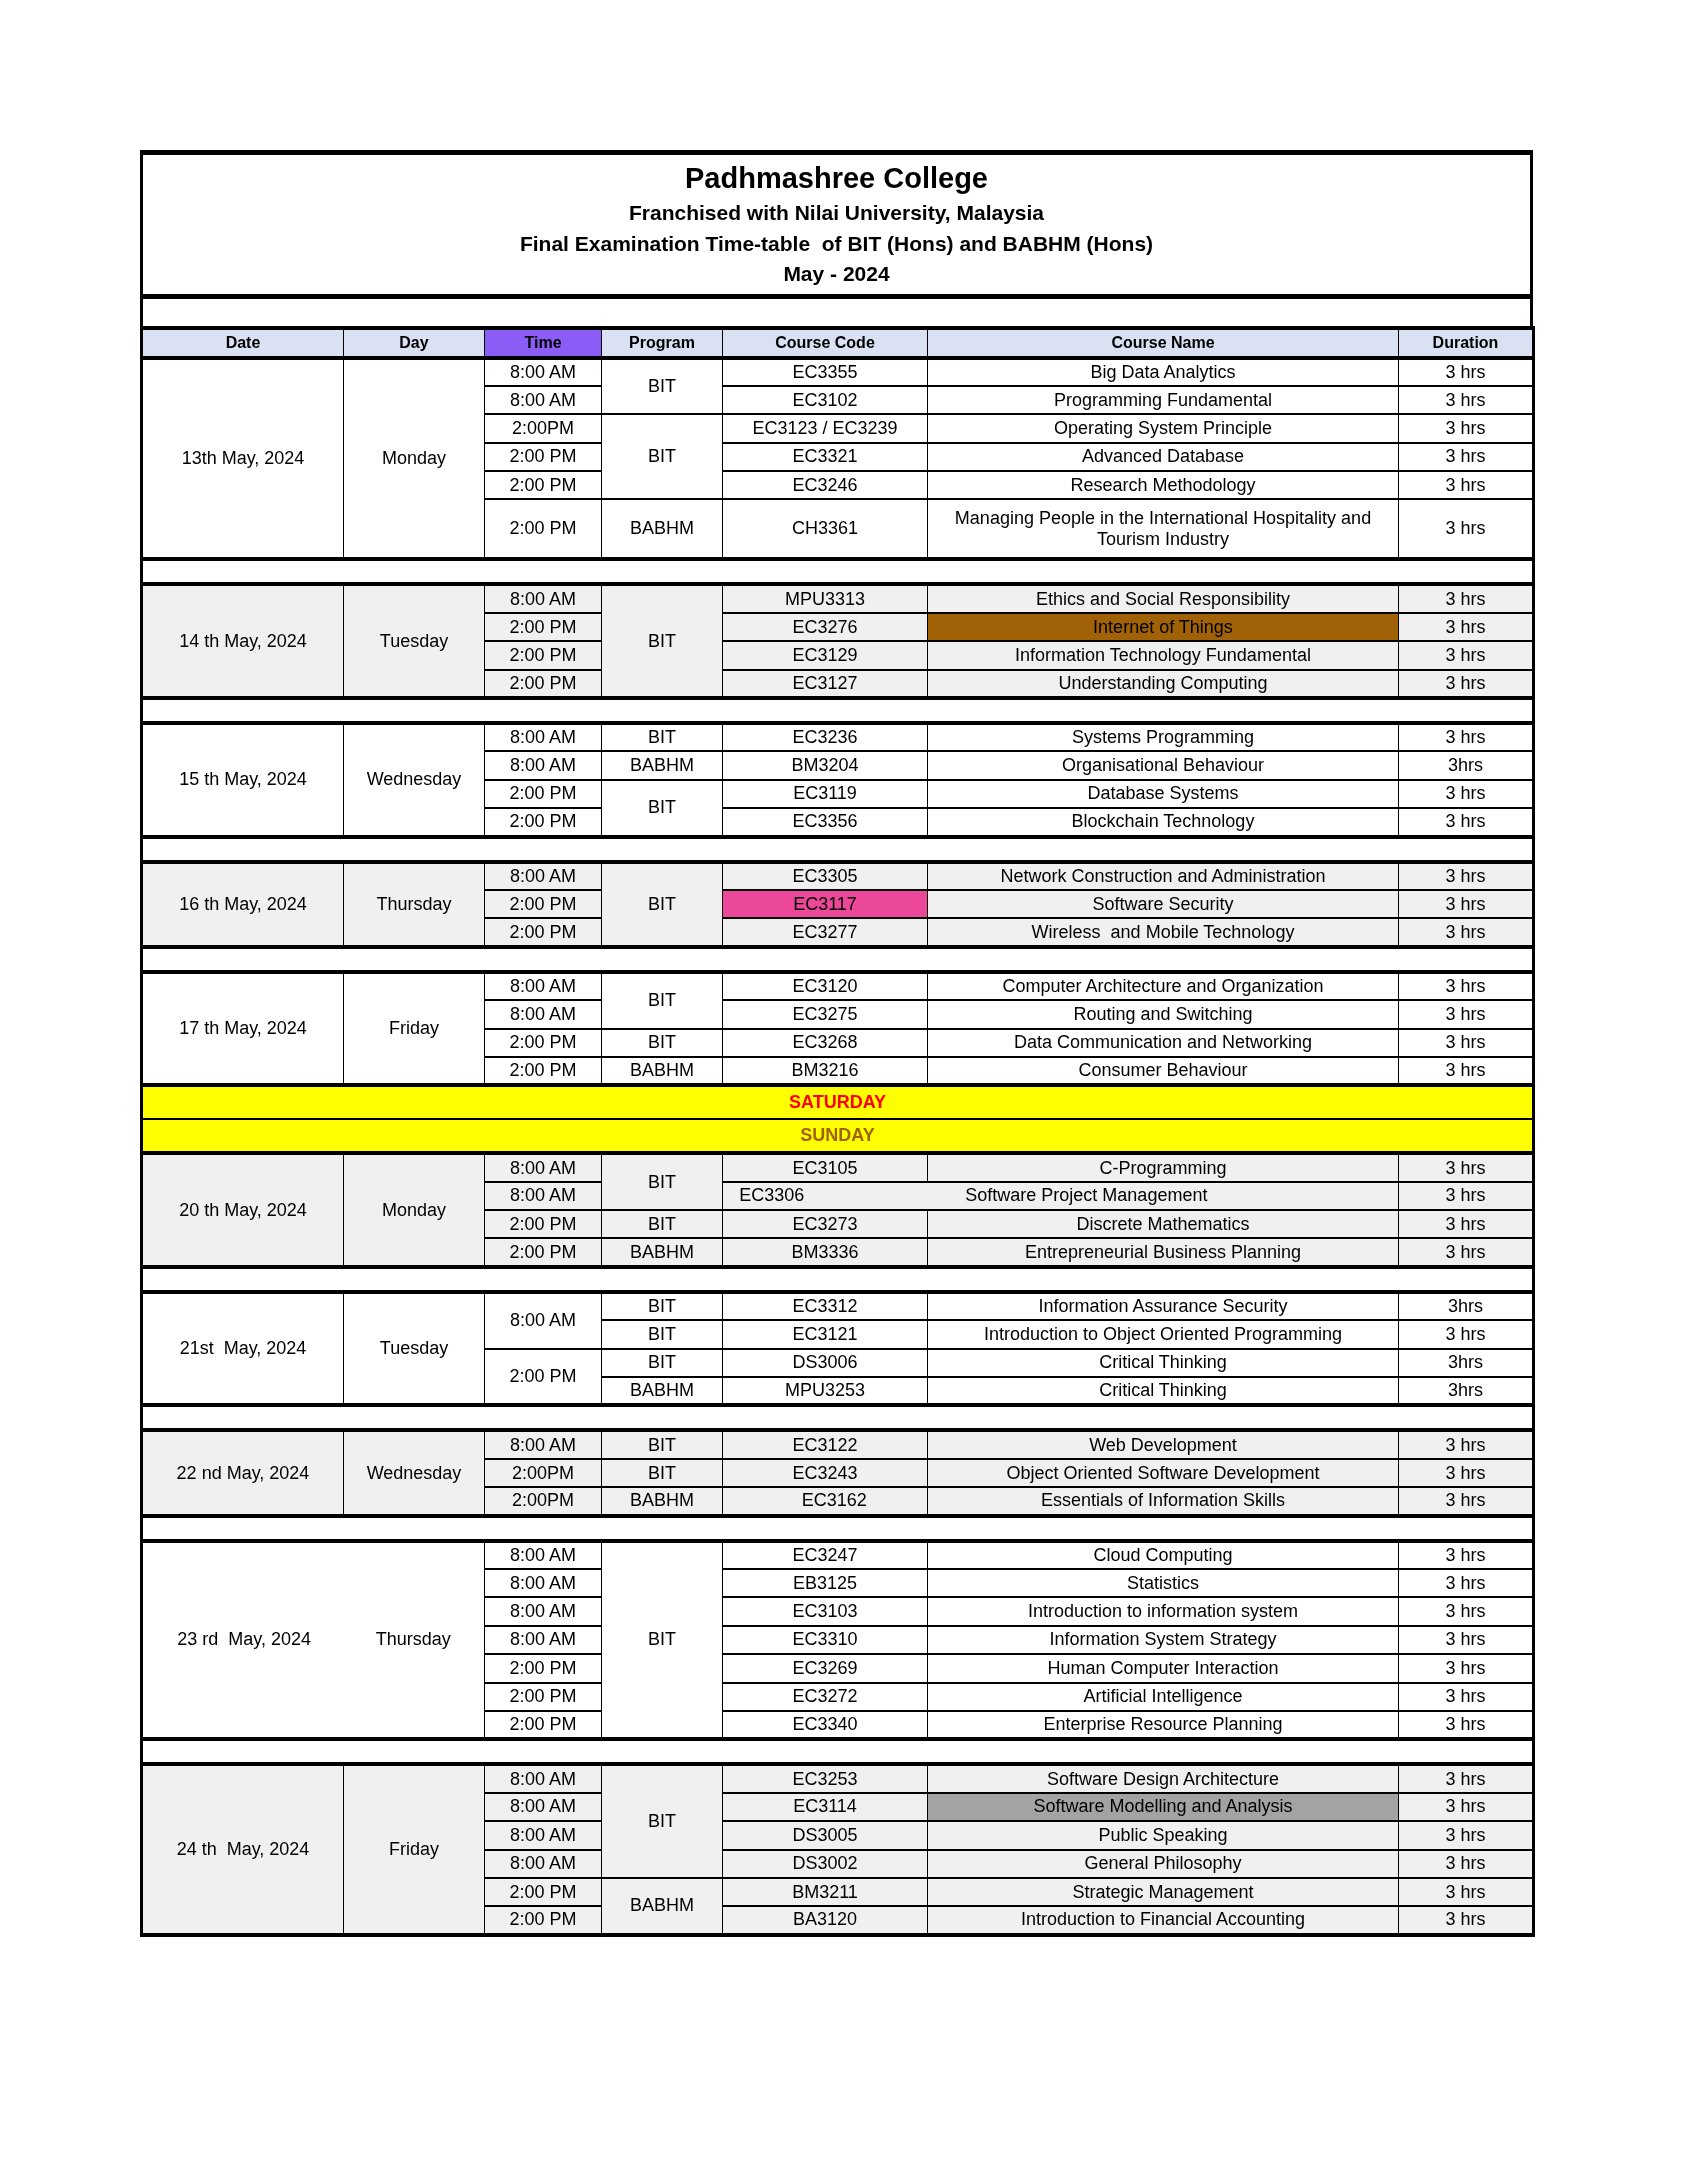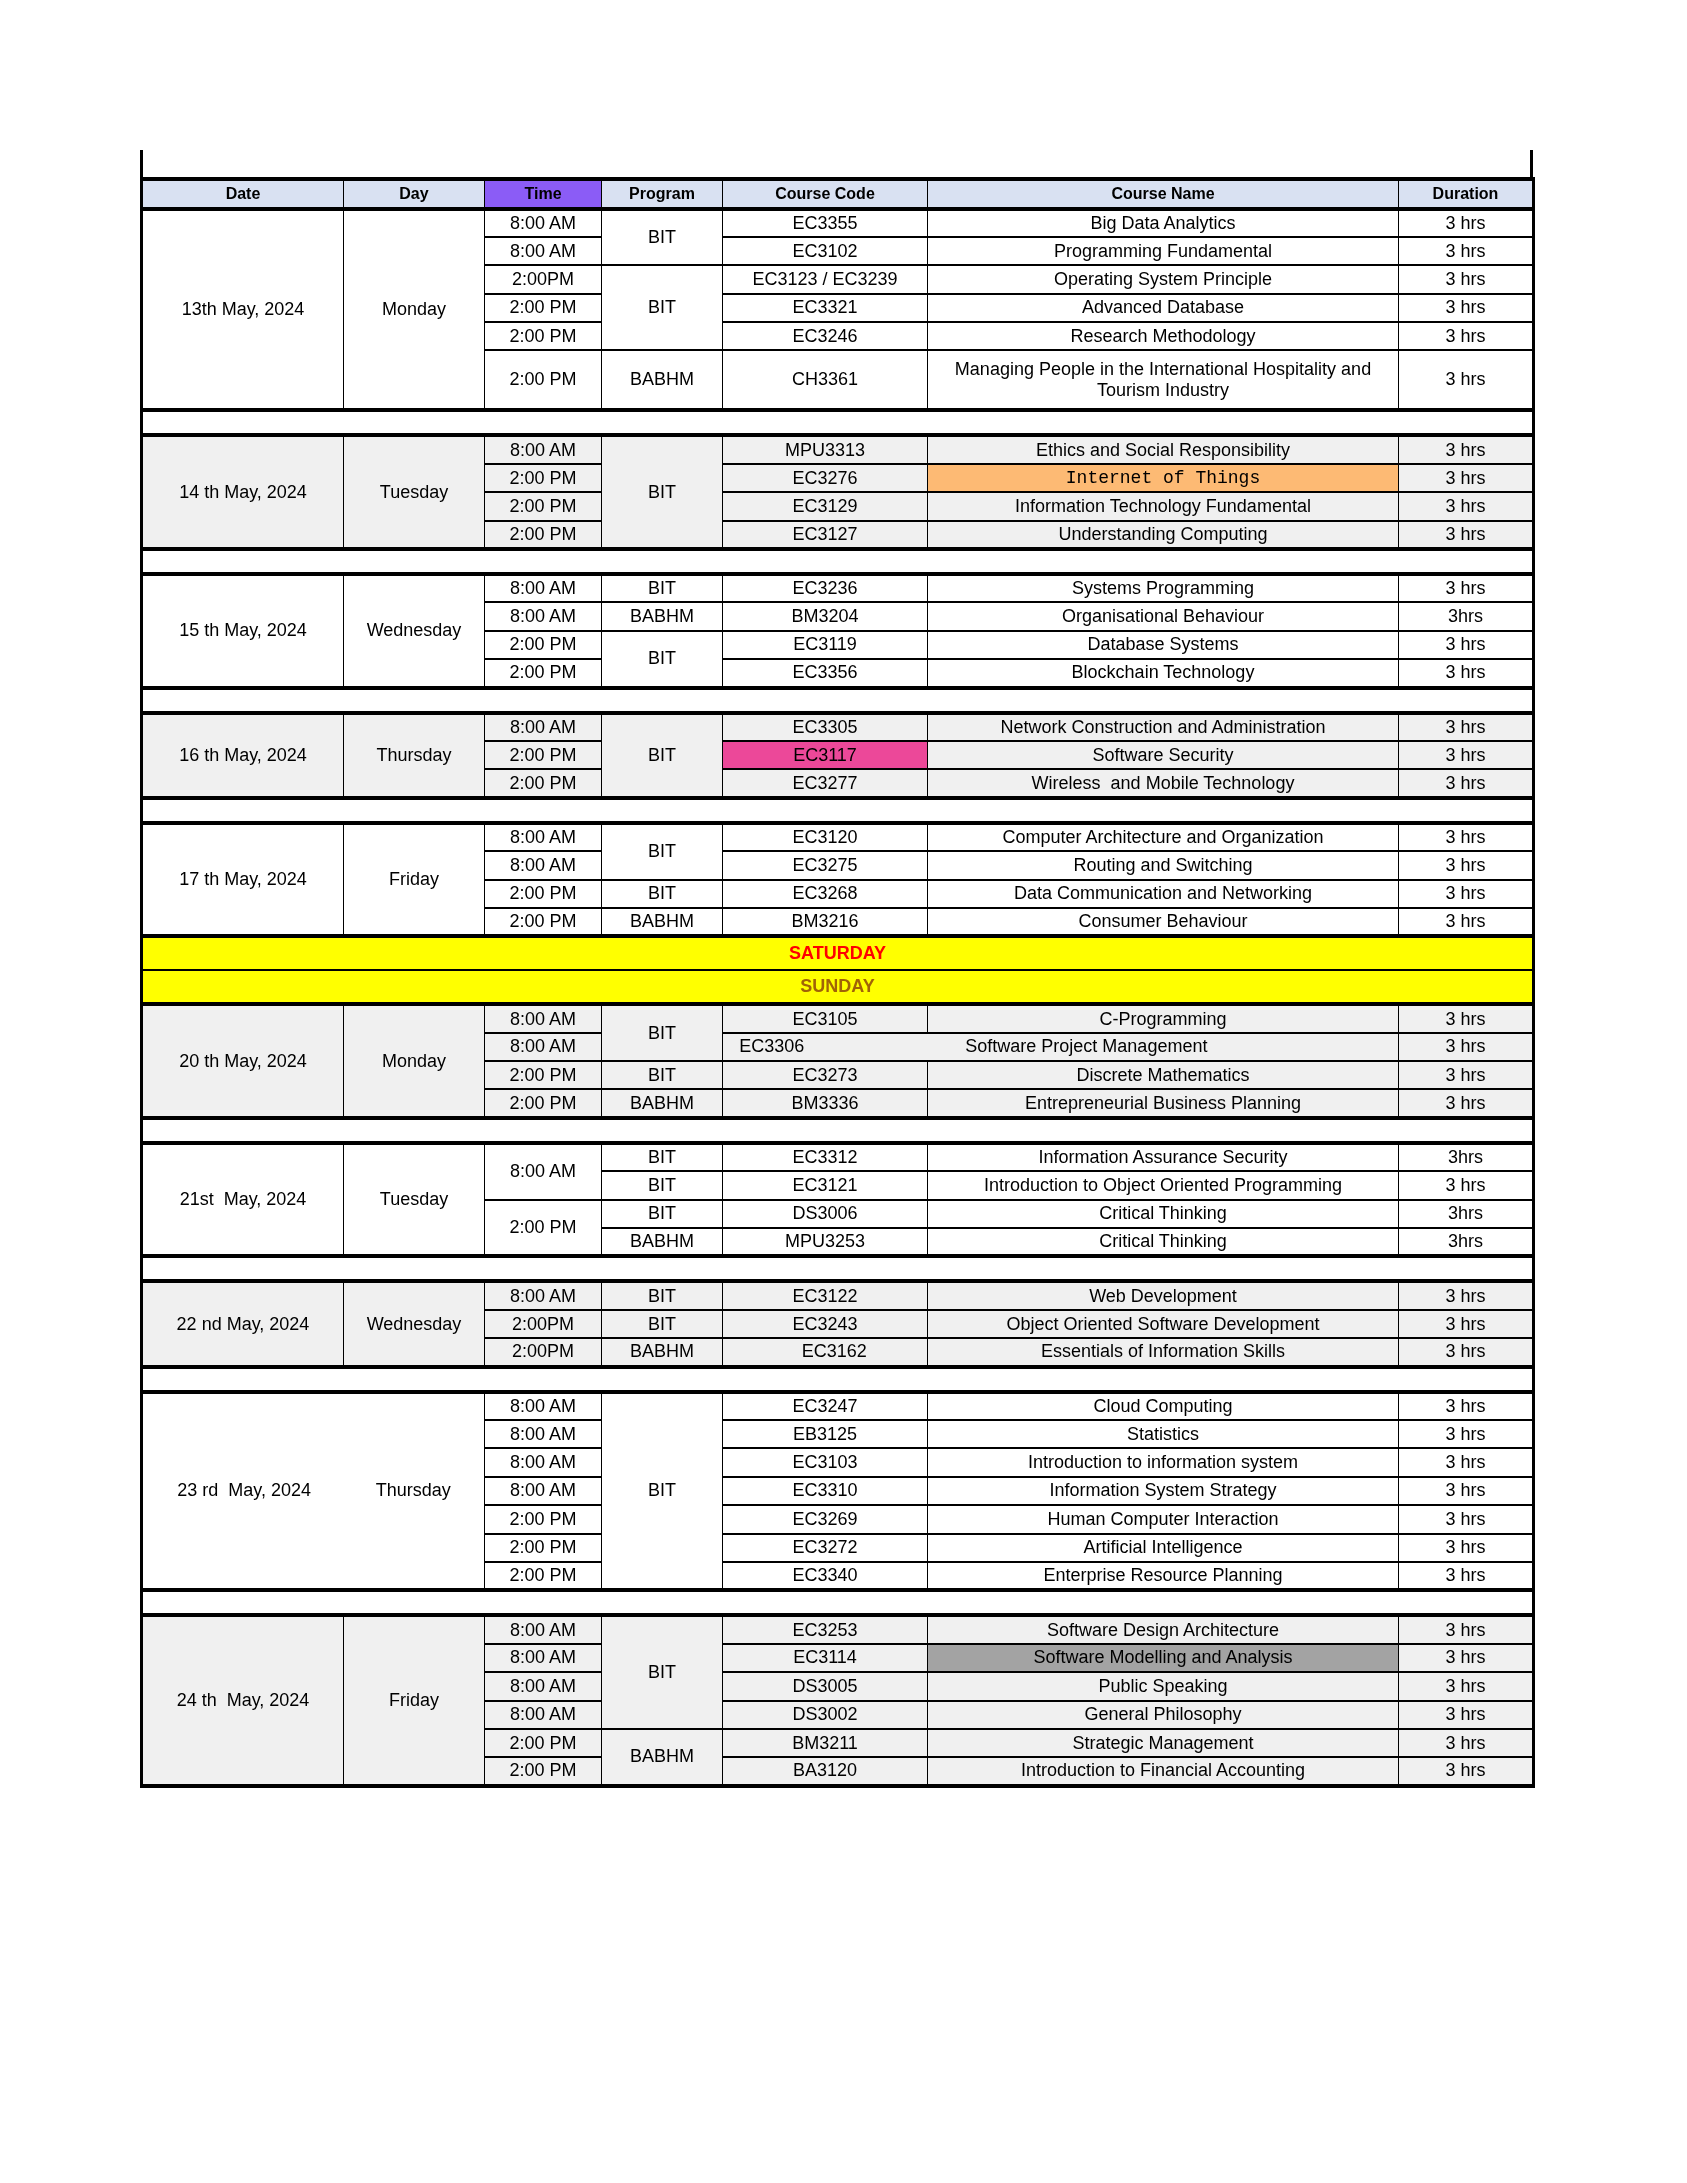--- a/index.html
+++ b/index.html
@@ -60,20 +60,26 @@
   .dd-day  { flex:0 0 41%; text-align:center; }
   .cn { display:flex; width:100%; align-items:center; }
   .cn-code { flex:0 0 202px; text-align:left; padding-left:15px; }
   .cn-name { flex:1; text-align:left; padding-left:4px;margin-left:20px; }
 </style>
 </head>
 <body>
 
 <div class="sheet">
 
+  <div class="title-box">
+    <div class="title-main">Padhmashree College</div>
+    <div class="title-sub">Franchised with Nilai University, Malaysia</div>
+    <div class="title-sub">Final Examination Time-table  of BIT (Hons) and BABHM (Hons)</div>
+    <div class="title-sub">May - 2024</div>
+  </div>
 
   <div class="gap-row"></div>
 
   <table class="timetable">
     <colgroup>
       <col style="width:202px">
         <col style="width:141px">
         <col style="width:117px">
       <col style="width:121px">
         <col style="width:205px">
@@ -145,21 +151,21 @@
           <td class="c-day" rowspan="4" style="background: rgb(240, 240, 240);">Tuesday</td>
           <td class="c-time" style="background: rgb(240, 240, 240);">8:00 AM</td>
           <td class="c-prog" rowspan="4" style="background: rgb(240, 240, 240);">BIT</td>
           <td class="c-code" style="background: rgb(240, 240, 240);">MPU3313</td>
           <td class="c-name" style="background: rgb(240, 240, 240);">Ethics and Social Responsibility</td>
           <td class="c-dur" style="background: rgb(240, 240, 240);">3 hrs</td>
         </tr>
         <tr>
           <td class="c-time" style="background: rgb(240, 240, 240);">2:00 PM</td>
           <td class="c-code" style="background: rgb(240, 240, 240);">EC3276</td>
-          <td class="c-name" style="background: #fdba74; font-family: Liberation Mono, monospace;">Internet of Things</td>
+          <td class="c-name" style="background: #a16207;">Internet of Things</td>
           <td class="c-dur" style="background: rgb(240, 240, 240);">3 hrs</td>
         </tr>
         <tr>
           <td class="c-time" style="background: rgb(240, 240, 240);">2:00 PM</td>
           <td class="c-code" style="background: rgb(240, 240, 240);">EC3129</td>
           <td class="c-name" style="background: rgb(240, 240, 240);">Information Technology Fundamental</td>
           <td class="c-dur" style="background: rgb(240, 240, 240);">3 hrs</td>
         </tr>
         <tr>
           <td class="c-time" style="background: rgb(240, 240, 240);">2:00 PM</td>

